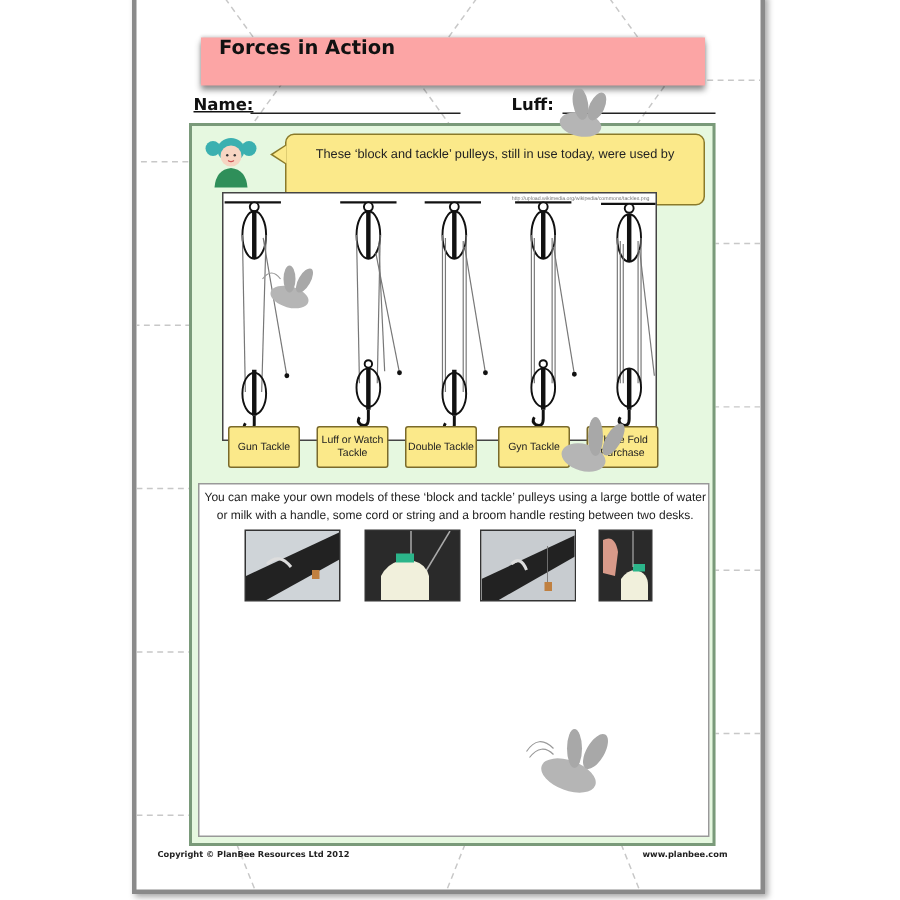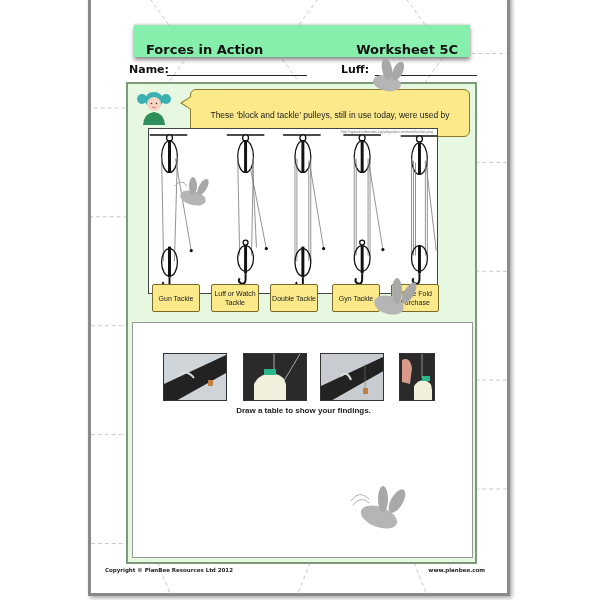--- a/index.html
+++ b/index.html
@@ -1,26 +1,26 @@
 <!DOCTYPE html>
 <html><head>
 <meta charset="utf-8">
 <style>
   html, body { margin:0; padding:0; }
   body { width:600px; height:600px; background:#ffffff; position:relative; overflow:hidden; font-family:"Liberation Sans", sans-serif; }
   .page { position:absolute; left:88px; top:-4px; width:422px; height:600px; background:#ffffff; border:3px solid #8a8a8a; box-sizing:border-box; box-shadow:2px 2px 4px rgba(0,0,0,0.35); overflow:hidden; }
   .hexbg { position:absolute; left:0; top:0; width:100%; height:100%; }
-  .title-bar { position:absolute; left:43px; top:26px; width:336px; height:32px; background:#86efac; box-shadow:0 3px 4px rgba(0,0,0,0.45), 0 -1px 2px rgba(0,0,0,0.15); display:flex; justify-content:space-between; align-items:flex-end; padding:0 12px; box-sizing:border-box; }
+  .title-bar { position:absolute; left:43px; top:26px; width:336px; height:32px; background:#fca5a5; box-shadow:0 3px 4px rgba(0,0,0,0.45), 0 -1px 2px rgba(0,0,0,0.15); display:flex; justify-content:space-between; align-items:flex-start; padding:0 12px; box-sizing:border-box; }
   .title-bar span { font-family:"DejaVu Sans", sans-serif; font-weight:bold; font-size:13px; color:#111; }
   .name-row { position:absolute; left:38px; top:64px; width:350px; height:16px; font-family:"DejaVu Sans", sans-serif; font-weight:bold; font-size:11px; color:#111; }
   .name-row .lbl { position:absolute; top:0; }
   .name-row .line { position:absolute; top:12px; border-bottom:1px solid #222; height:0; }
   .green { position:absolute; left:35px; top:83px; width:351px; height:482px; background:#e6f8e0; border:2px solid #7a9a7a; box-sizing:border-box; }
   .char { position:absolute; left:8px; top:4px; width:36px; height:38px; }
-  .bubble { position:absolute; left:62px; top:5px; width:280px; height:48px; background:#fbe98a; border:1px solid #8a7a2a; border-radius:6px; box-sizing:border-box; font-size:8.5px; line-height:12px; text-align:center; color:#222; padding:19px 4px; }
+  .bubble { position:absolute; left:62px; top:5px; width:280px; height:48px; background:#fbe98a; border:1px solid #8a7a2a; border-radius:6px; box-sizing:border-box; font-size:8.5px; line-height:12px; text-align:center; color:#222; padding:6px 4px; }
   .bubble-tail { position:absolute; left:52px; top:12px; width:0; height:0; border-top:7px solid transparent; border-bottom:7px solid transparent; border-right:11px solid #8a7a2a; }
   .bubble-tail2 { position:absolute; left:54px; top:13px; width:0; height:0; border-top:6px solid transparent; border-bottom:6px solid transparent; border-right:9px solid #fbe98a; }
   .pulley-box { position:absolute; left:20px; top:44px; width:290px; height:166px; background:#fff; border:1.5px solid #444; box-sizing:border-box; }
   .pulley-svg { position:absolute; left:0; top:0; width:100%; height:100%; }
   .url-text { position:absolute; right:4px; top:1px; font-size:3.5px; color:#777; }
   .labels { position:absolute; left:20px; top:200px; width:290px; height:30px; }
   .plabel { position:absolute; top:0; height:28px; background:#fbe98a; border:1px solid #7a6a2a; border-radius:2px; box-sizing:border-box; font-size:7px; line-height:9px; color:#222; display:flex; align-items:center; justify-content:center; text-align:center; }
   .instr { position:absolute; left:4px; top:238px; width:341px; height:236px; background:#fff; border:1px solid #999; box-sizing:border-box; }
   .instr p { margin:0; font-size:8px; line-height:12px; text-align:center; color:#222; }
   .p1 { position:absolute; left:3px; top:3px; width:335px; }
@@ -59,25 +59,24 @@
       <path d="M0,550 L60,550 L100,495"></path>
       <path d="M190,495 L230,550 L320,550 L360,495"></path>
       <path d="M60,550 L80,600"></path>
       <path d="M230,550 L210,600"></path>
       <path d="M320,550 L340,600"></path>
     </g>
   </svg>
 
   <div class="title-bar">
     <span>Forces in Action</span>
-    <span>Worksheet 5C</span>
   </div>
 
   <div class="name-row">
-    <span class="lbl" style="left:0;">Name:</span>
+    <span class="lbl" style="left:0;text-decoration:underline;">Name:</span>
     <span class="line" style="left:38px; width:140px;"></span>
     <span class="lbl" style="left:212px;">Luff:</span>
     <span class="line" style="left:246px; width:102px;"></span>
   </div>
 
   <div class="green">
 
     <svg class="char" viewBox="0 0 36 38">
       <circle cx="6" cy="11" r="5" fill="#3bb0b0"></circle>
       <circle cx="30" cy="11" r="5" fill="#3bb0b0"></circle>
@@ -184,20 +183,21 @@
 
     <div class="labels">
       <div class="plabel" style="left:4px; width:48px;">Gun Tackle</div>
       <div class="plabel" style="left:63px; width:48px;">Luff or Watch Tackle</div>
       <div class="plabel" style="left:122px; width:48px;">Double Tackle</div>
       <div class="plabel" style="left:184px; width:48px;">Gyn Tackle</div>
       <div class="plabel" style="left:243px; width:48px;">Three Fold Purchase</div>
     </div>
 
     <div class="instr">
+      <p class="p1">You can make your own models of these ‘block and tackle’ pulleys using a large bottle of water or milk with a handle, some cord or string and a broom handle resting between two desks.</p>
 
       <div class="photos">
         <div class="photo" style="left:0; width:64px;">
           <svg width="64" height="48" viewBox="0 0 64 48">
             <rect width="64" height="48" fill="#cfd4d8"></rect>
             <polygon points="0,30 64,0 64,18 10,48 0,48" fill="#222"></polygon>
             <path d="M14,22 Q22,14 30,24" stroke="#ddd" stroke-width="2" fill="none"></path>
             <rect x="44" y="26" width="5" height="6" fill="#c08040"></rect>
           </svg>
         </div>
@@ -224,21 +224,20 @@
             <rect width="36" height="48" fill="#2a2a2a"></rect>
             <path d="M2,6 Q10,2 12,14 L10,30 L2,28 Z" fill="#d89a8a"></path>
             <path d="M14,48 L14,32 Q18,26 24,26 Q32,28 32,36 L32,48 Z" fill="#f1f0dc"></path>
             <rect x="22" y="22" width="8" height="5" fill="#2bb58a"></rect>
             <line x1="22" y1="0" x2="22" y2="24" stroke="#aaa" stroke-width="0.8"></line>
           </svg>
         </div>
       </div>
 
       <p class="p2">
-        <b>Draw a table to show your findings.</b>
       </p>
     </div>
   </div>
 
   <svg class="bee" style="left:274px; top:60px;" width="44" height="34" viewBox="0 0 44 34">
     <ellipse cx="22" cy="24" rx="14" ry="8" fill="#b5b5b5" transform="rotate(10 22 24)"></ellipse>
     <ellipse cx="22" cy="10" rx="5" ry="11" fill="#a8a8a8" transform="rotate(-10 22 10)"></ellipse>
     <ellipse cx="33" cy="12" rx="5" ry="10" fill="#a8a8a8" transform="rotate(25 33 12)"></ellipse>
   </svg>
   <svg class="bee" style="left:80px; top:175px;" width="46" height="36" viewBox="0 0 46 36">

